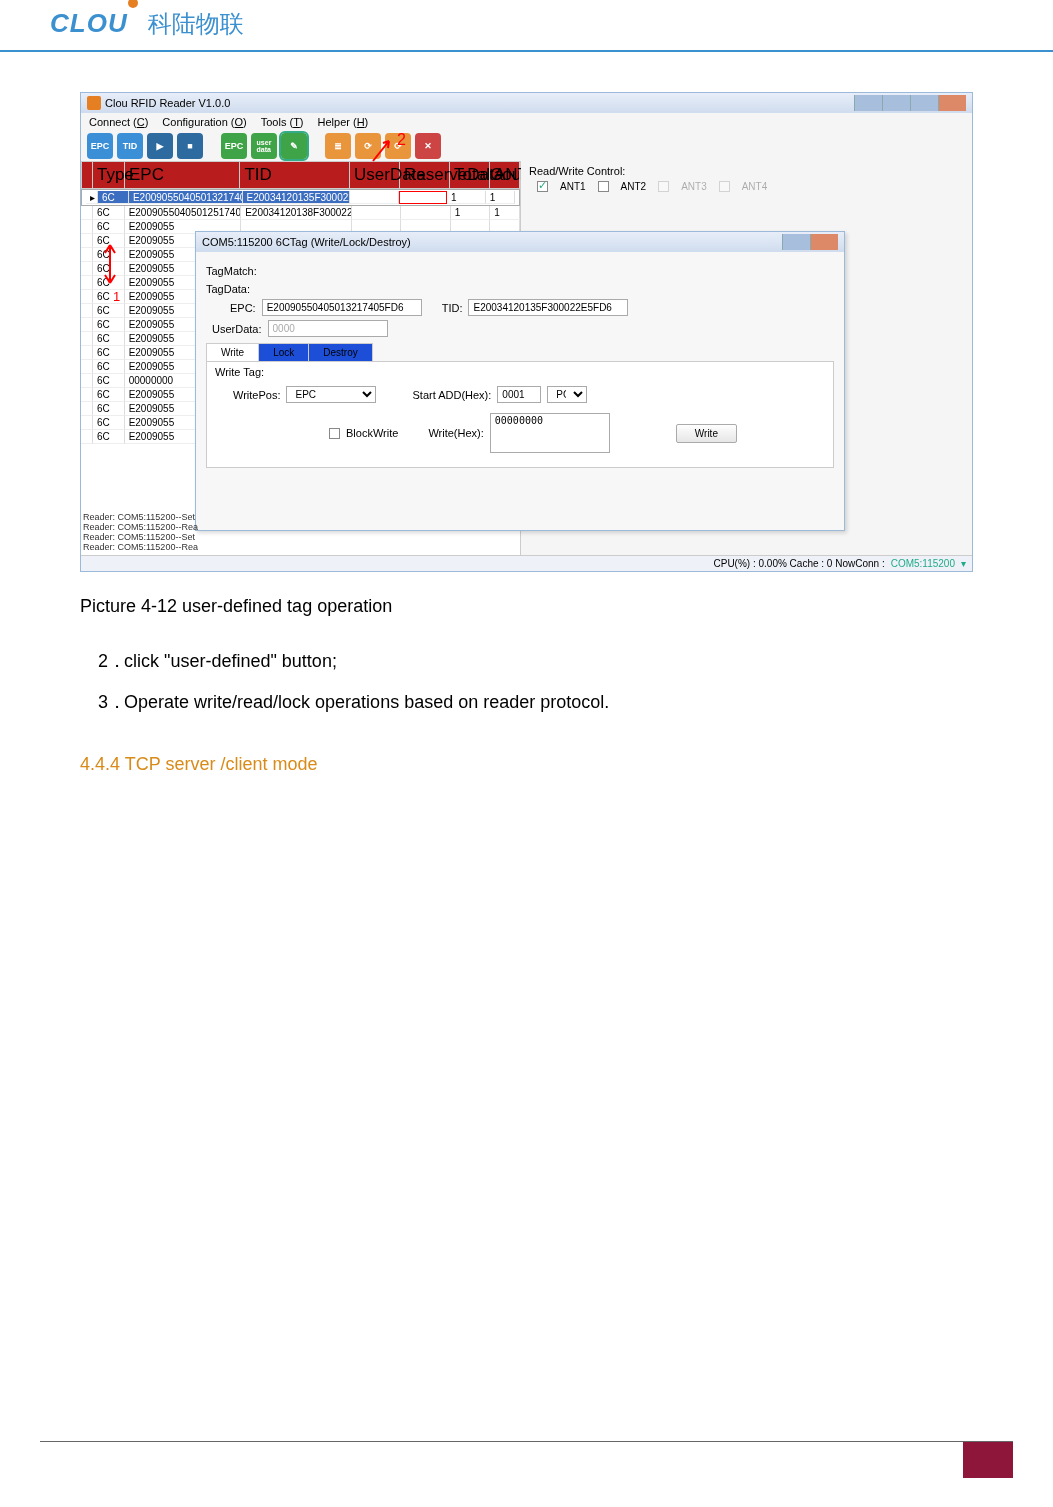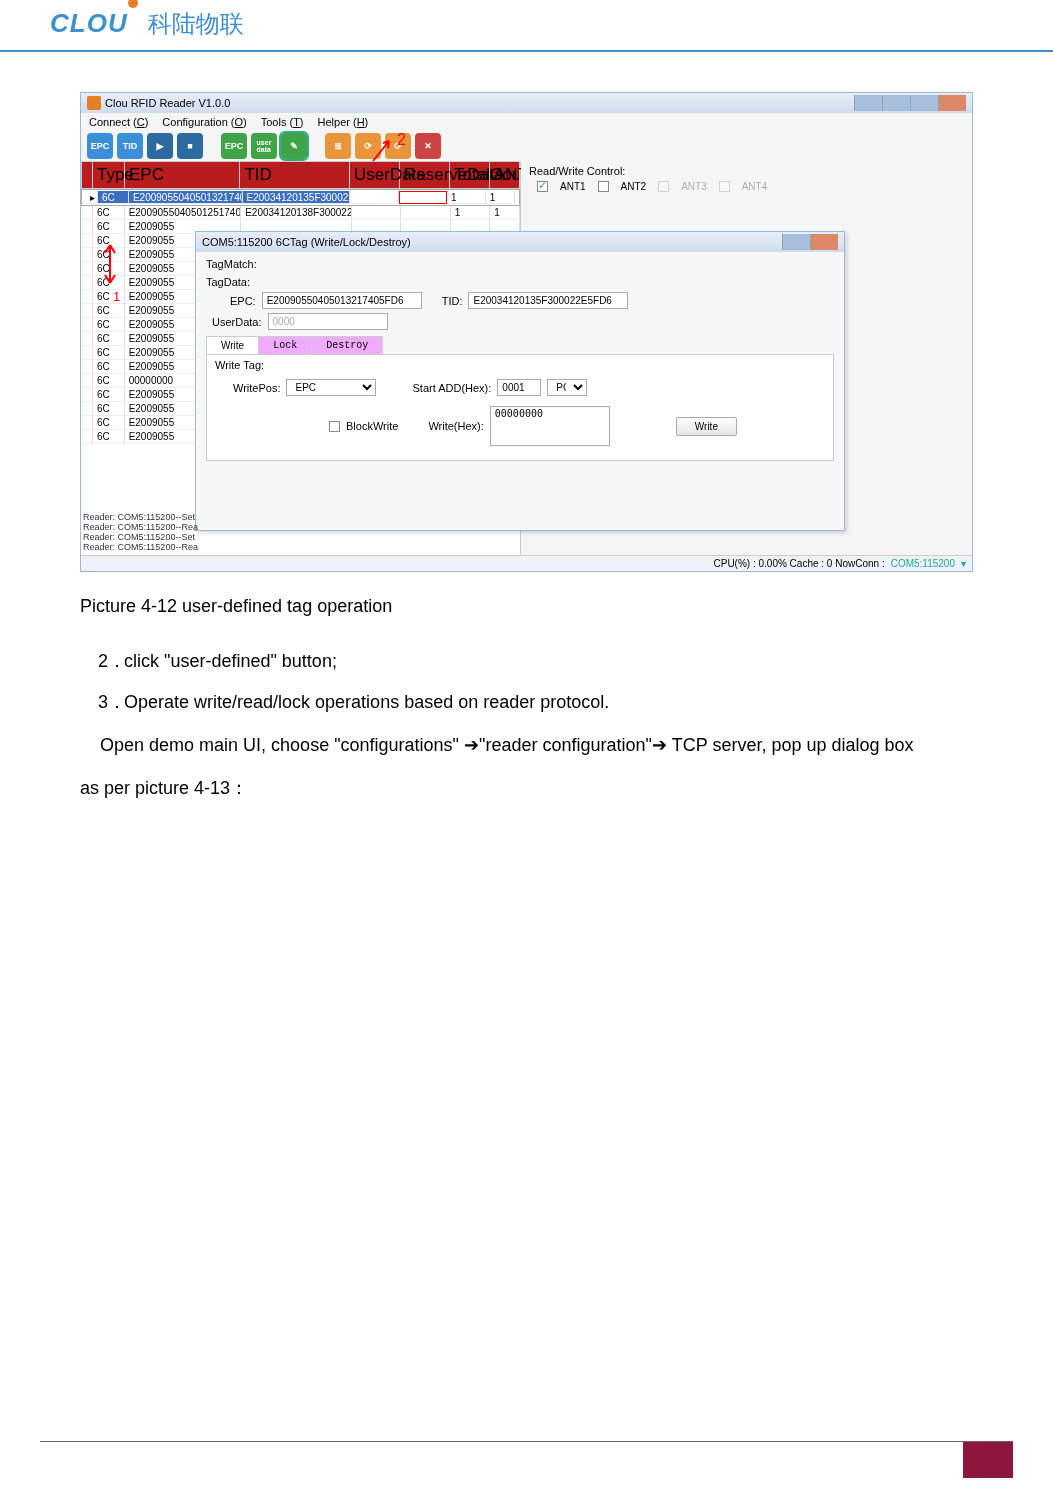--- a/index.html
+++ b/index.html
@@ -84,28 +84,28 @@
   .ant-checks{display:flex;gap:12px;margin:4px 0 8px 8px;align-items:center;font-size:10px;}
   .dialog{
     position:absolute; top:138px; left:114px;
     width:650px; height:300px;
     background:#f7f7f7; border:1px solid #9bb9d9;
     font-size:11px;
     box-shadow:2px 2px 4px rgba(0,0,0,0.15);
   }
   .dlg-title{background:linear-gradient(#e8eef9,#cfdcee);padding:2px 6px;display:flex;align-items:center;}
   .dlg-right{margin-left:auto;display:flex;}
-  .dlg-body{padding:6px 10px;}
+  .dlg-body{padding:13px 10px;}
   .frow{display:flex;align-items:center;gap:6px;margin:4px 0;}
   .frow label{white-space:nowrap;}
   .inp{border:1px solid #aaa;background:#fff;padding:1px 4px;font-size:10px;height:17px;}
   .sel{border:1px solid #aaa;background:#fff;padding:1px 4px;font-size:10px;height:17px;}
   .tabs{display:flex;border-bottom:1px solid #ccc;margin-top:6px;}
   .tab{padding:3px 14px;border:1px solid #ccc;border-bottom:none;background:#fff;margin-right:-1px;font-size:10px;}
-  .tab.inactive{background:#f0abfc;font-family:Liberation Mono, monospace;}
+  .tab.inactive{background:#1d4ed8;}
   .fieldset{border:1px solid #ccc;background:#fff;margin:-1px 0 0 0;padding:10px 12px;}
   .wbtn{border:1px solid #aaa;background:linear-gradient(#fefefe,#e6e6e6);padding:3px 18px;font-size:10px;border-radius:2px;}
   .log-area{position:absolute;bottom:18px;left:2px;width:130px;font-size:9px;line-height:1.1;color:#333;}
   .status{position:absolute;bottom:0;left:0;right:0;height:16px;background:#eef2f8;border-top:1px solid #ccc;font-size:10px;display:flex;align-items:center;padding:0 6px;}
   .status .sr{margin-left:auto;display:flex;gap:6px;align-items:center;}
   .status .green{color:#2a8;}
   .caption{text-align:left;font-size:18px;margin:12px 0 24px;}
   .doc-list{font-size:18px;line-height:2.3;padding-left:4px;}
   .doc-list .n{display:inline-block;width:26px;}
   .sec-head{color:#d98b1a;font-size:18px;margin:30px 0 22px;}
@@ -462,22 +462,19 @@
     </div>
   </div>
 
   <div class="caption">Picture 4-12    user-defined tag operation</div>
 
   <div class="doc-list">
     <div style="padding-left:14px"><span class="n">2．</span><span>click "user-defined" button;</span></div>
     <div style="padding-left:14px"><span class="n">3．</span><span>Operate write/read/lock operations based on reader protocol.</span></div>
   </div>
 
-  <div class="sec-body">
-    &nbsp;&nbsp;&nbsp;&nbsp;<span>Open demo main UI, choose   "configurations" ➔"reader configuration"➔ TCP server, pop up dialog box</span><br>
-    <span>as per picture 4-13：</span>
-  </div>
+  <div class="sec-head">4.4.4 TCP server /client mode</div>
 
 </div>
 
 <div class="footer-bar">
   <div class="footer-sq"></div>
 </div>
 
 </body></html>

